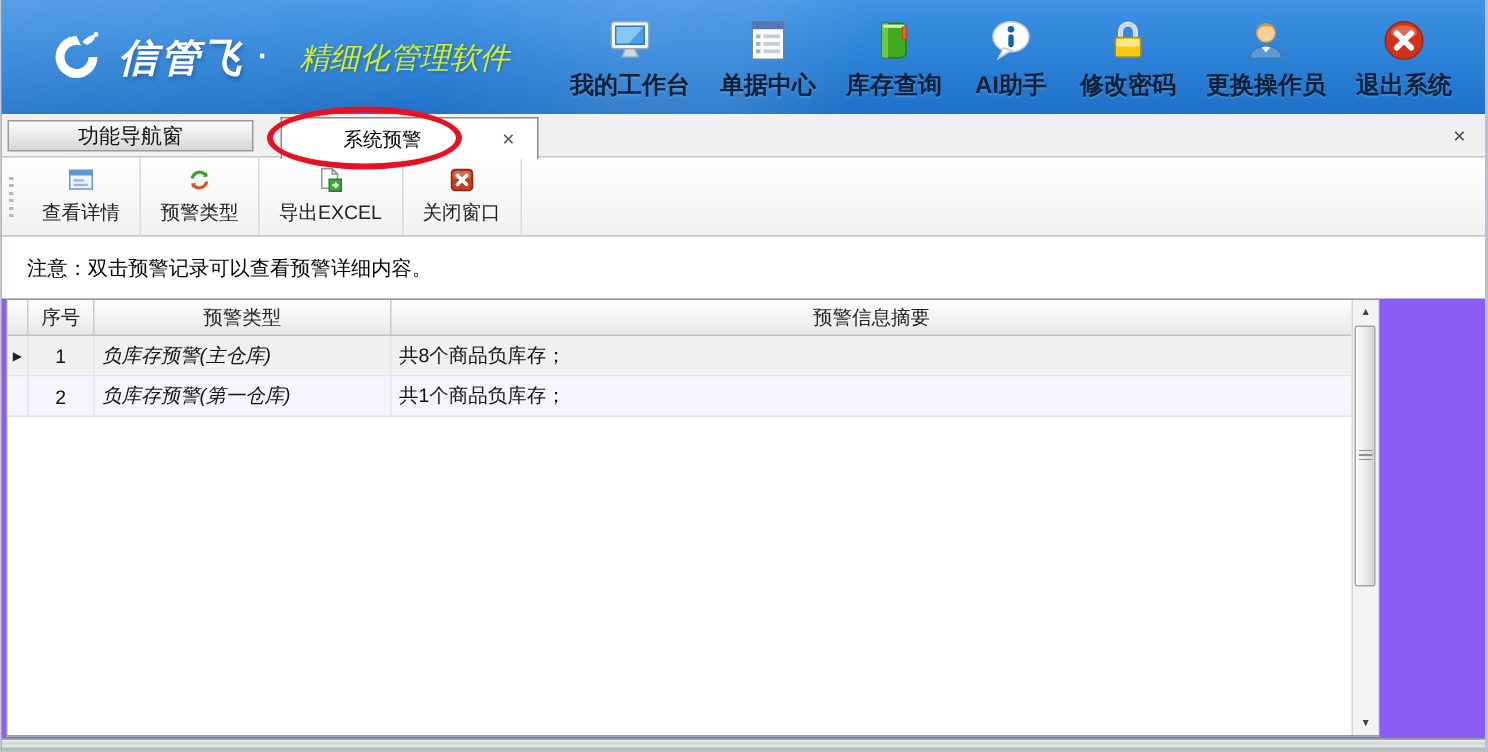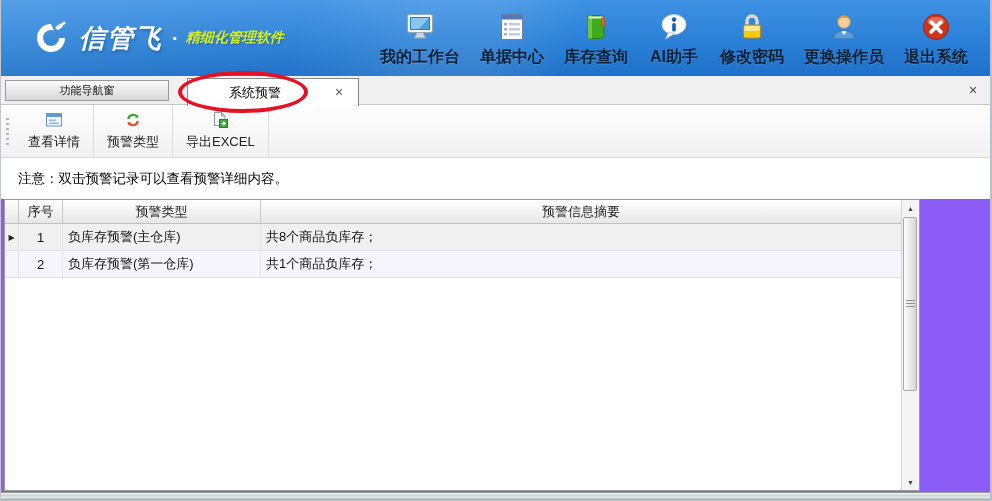--- a/index.html
+++ b/index.html
@@ -12,36 +12,36 @@
     background-image:
       linear-gradient(105deg, rgba(255,255,255,0) 30%, rgba(255,255,255,.10) 42%, rgba(255,255,255,.10) 50%, rgba(255,255,255,0) 58%),
       linear-gradient(160deg, rgba(255,255,255,.12) 0%, rgba(255,255,255,0) 45%),
       linear-gradient(180deg,#3f92e4 0%, #2a80d6 55%, #1e71c8 100%);
     display:flex; align-items:center; }
   .brand { display:flex; align-items:center; margin-left:30px; }
   .brand-logo { width:40px; height:40px; margin-right:8px; }
   .brand-name { color:#fff; font-size:26px; font-weight:bold; font-style:italic;
     letter-spacing:2px; text-shadow:1px 2px 3px rgba(0,40,90,.35); }
   .brand-dot { color:#fff; font-size:20px; font-weight:bold; margin:0 7px 0 9px; }
-  .brand-tagline { color:#d6ef1f; font-size:14px; font-weight:bold; font-style:italic;
-    text-shadow:1px 1px 2px rgba(0,40,90,.3); }
+  .brand-tagline { color:#d6ef1f; font-size:20px; font-weight:normal; font-style:italic;
+    text-shadow:1px 1px 2px rgba(0,40,90,.3);margin-left:14px; }
   .nav { position:absolute; right:12px; top:0; height:76px; display:flex; align-items:flex-start; }
   .nav-item { display:flex; flex-direction:column; align-items:center; padding:9px 10px 0 10px;
     cursor:pointer; min-width:72px; }
   .nav-icon { height:36px; display:flex; align-items:center; justify-content:center; }
   .nav-label { font-size:16px; font-weight:bold; color:#0c2038; margin-top:2px; white-space:nowrap;
     text-shadow:0 1px 1px rgba(255,255,255,.15); }
 
   
   .tabstrip { position:absolute; left:0; top:76px; width:100%; height:29px;
     background:#f0f0f0; border-bottom:1px solid #c6c6c6; }
   .tab-inactive { position:absolute; left:4px; top:4px; width:164px; height:21px;
     background:linear-gradient(180deg,#fbfbfb,#e6e6e6 60%,#d7d7d7);
     border:1px solid #9a9a9a; display:flex; align-items:center; justify-content:center;
-    font-size:11px; color:#111; cursor:pointer; }
+    font-size:14px; color:#111; cursor:pointer; }
   .tab-active { position:absolute; left:186px; top:2px; width:172px; height:28px;
     background:#fff; border:1px solid #8a8a8a; border-bottom:none; z-index:2; cursor:pointer; }
   .tab-active .tab-label { position:absolute; left:0; right:36px; top:0; bottom:0;
     display:flex; align-items:center; justify-content:center; font-size:13px; color:#000; }
   .tab-close { position:absolute; right:10px; top:4px; width:18px; height:18px;
     display:flex; align-items:center; justify-content:center;
     font-size:14px; color:#555; cursor:pointer; }
   .strip-close { position:absolute; right:8px; top:5px; width:18px; height:18px;
     display:flex; align-items:center; justify-content:center; font-size:14px; color:#444; cursor:pointer; }
   .annotation-ellipse { position:absolute; left:177px; top:-5px; width:130px; height:42px;
@@ -74,21 +74,21 @@
   .hcell.c-seq { width:44px; }
   .hcell.c-type { width:198px; }
   .hcell.c-summary { flex:1; border-right:none; }
   .grid-row { display:flex; height:27px; border-bottom:1px solid #e2e2e2; cursor:pointer; }
   .grid-row.selected { background:#f0f0f0; }
   .grid-row.alt { background:#f6f5fd; }
   .cell { display:flex; align-items:center; font-size:13px; color:#111;
     border-right:1px solid #e4e4e4; overflow:hidden; white-space:nowrap; }
   .cell.sel { width:14px; justify-content:center; font-size:8px; color:#222; }
   .cell.c-seq { width:44px; justify-content:center; }
-  .cell.c-type { width:198px; padding-left:5px; }
+  .cell.c-type { width:198px; padding-left:5px;font-style:italic; }
   .cell.c-summary { flex:1; padding-left:5px; border-right:none; }
 
   
   .vscroll { position:absolute; right:0; top:0; bottom:0; width:18px;
     background:#f4f4f4; border-left:1px solid #d6d6d6; }
   .vs-btn { position:absolute; left:0; width:17px; height:16px; display:flex; align-items:center;
     justify-content:center; font-size:7px; color:#444; cursor:pointer; }
   .vs-up { top:0; }
   .vs-down { bottom:0; }
   .vs-thumb { position:absolute; left:1px; right:2px; top:17px; height:174px;
@@ -248,20 +248,30 @@
         <svg width="18" height="18" viewBox="0 0 18 18">
           <path d="M3.5 1.5 h7 l3.5 3.5 v9.5 h-10.5 z" fill="#fff" stroke="#8a98a8"></path>
           <path d="M10.5 1.5 l3.5 3.5 h-3.5 z" fill="#d8e0e8" stroke="#8a98a8"></path>
           <rect x="8.5" y="8.5" width="8" height="8" fill="#3fa83f" stroke="#2b7d2b"></rect>
           <path d="M10.5 12.5 h3.2 M12.3 10.8 l1.8 1.7 l-1.8 1.7" fill="none" stroke="#fff" stroke-width="1.3"></path>
         </svg>
       </span>
       <span class="tool-label">导出EXCEL</span>
     </div>
 
+    <div class="tool-btn">
+      <span class="tool-icon">
+        <svg width="18" height="18" viewBox="0 0 18 18">
+          <rect x="2" y="2" width="14" height="14" rx="2.5" fill="#c93a20" stroke="#8f2512"></rect>
+          <rect x="3.2" y="3.2" width="11.6" height="5" rx="2" fill="#ffffff" opacity=".25"></rect>
+          <path d="M6 6 L12 12 M12 6 L6 12" stroke="#fff" stroke-width="2.4" stroke-linecap="round"></path>
+        </svg>
+      </span>
+      <span class="tool-label">关闭窗口</span>
+    </div>
   </div>
 
   <div class="note-area">
     <div class="note-text">注意：双击预警记录可以查看预警详细内容。</div>
   </div>
 
   <div class="grid">
     <div class="grid-inner">
       <div class="grid-header">
         <div class="hcell sel"></div>

